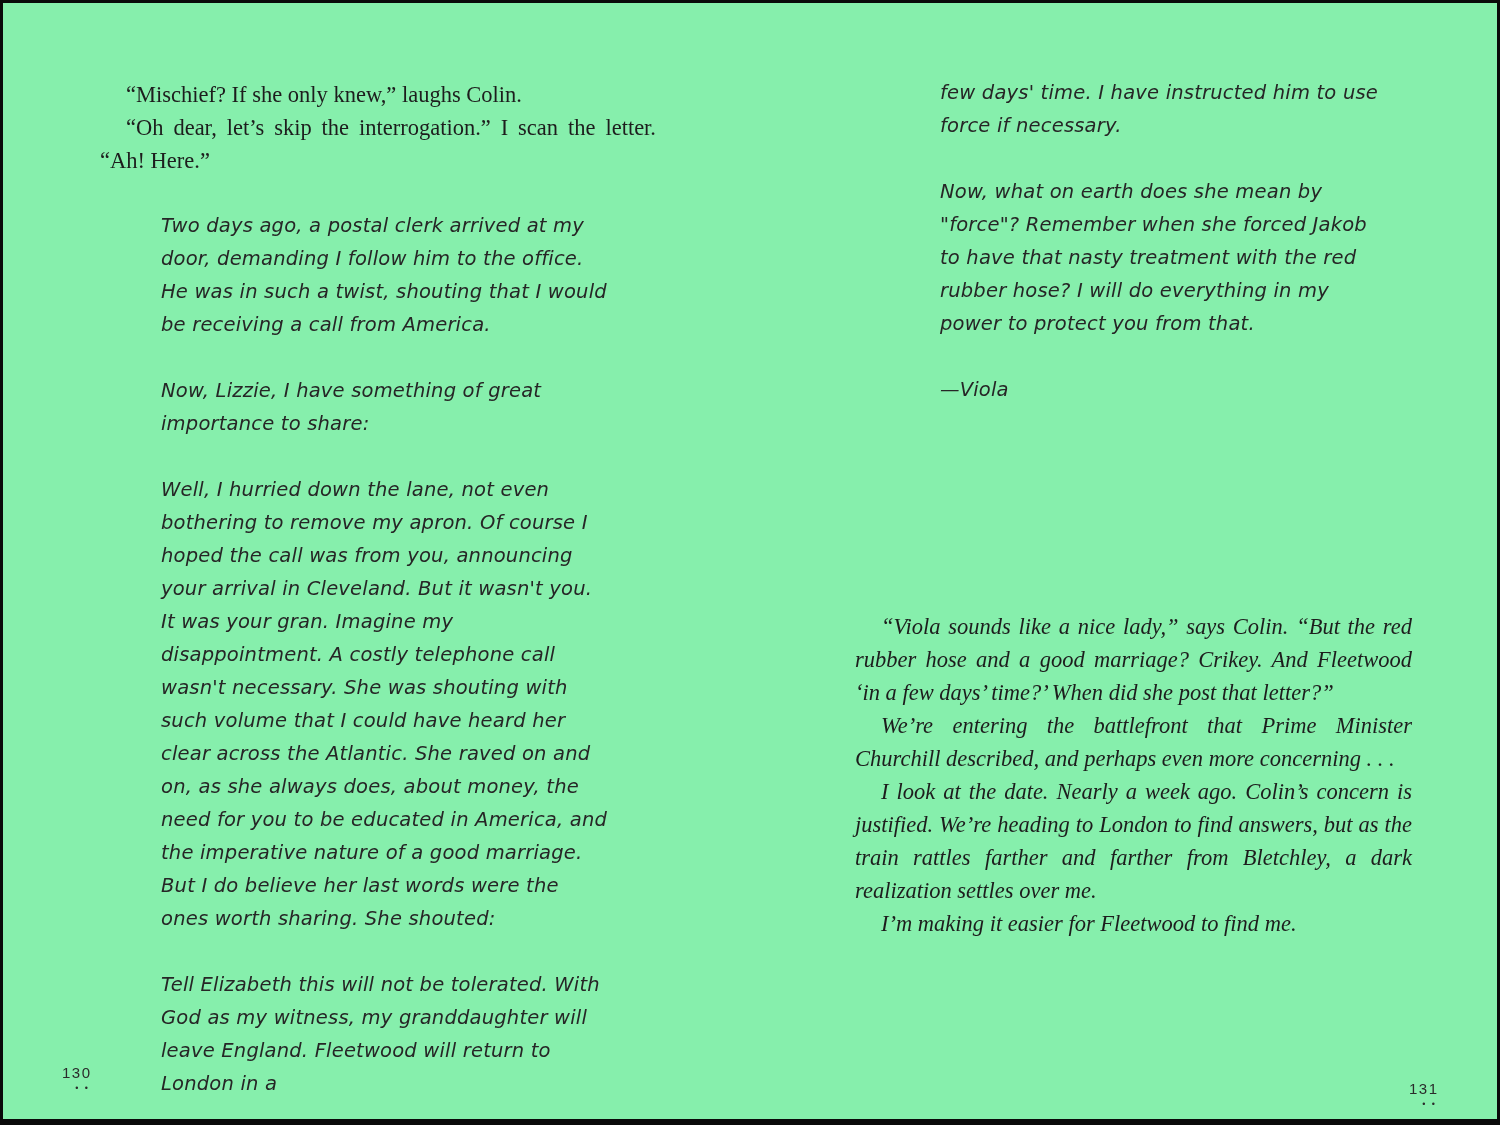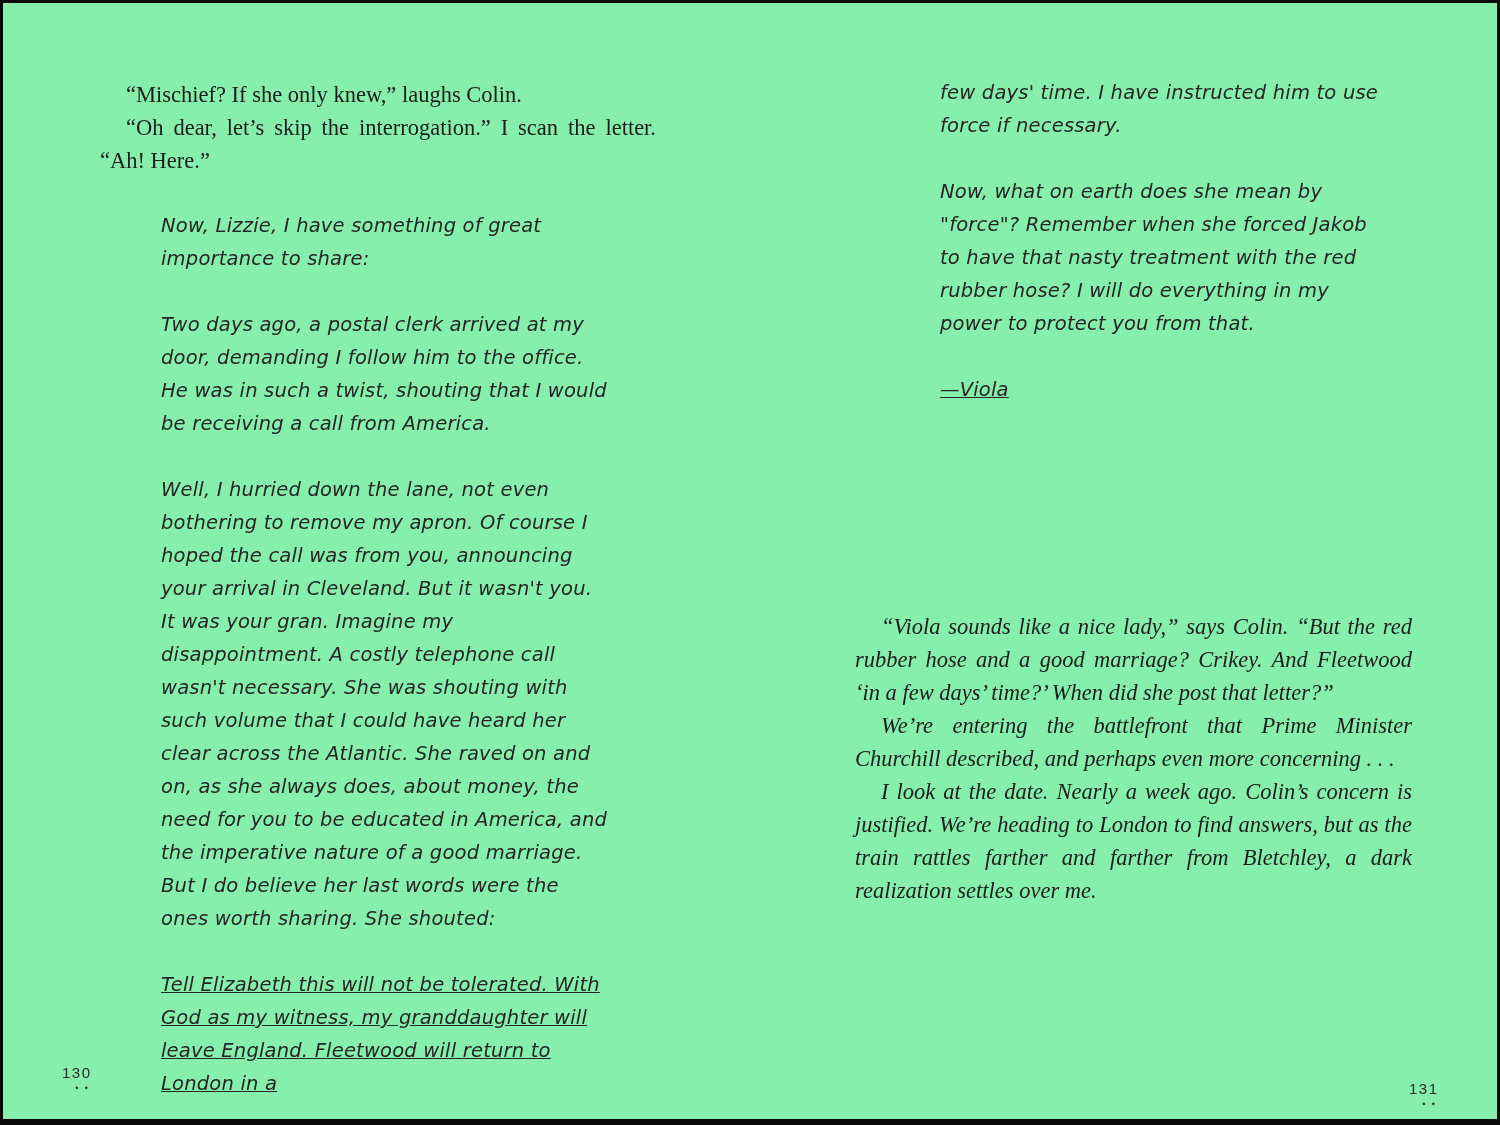--- a/index.html
+++ b/index.html
@@ -24,21 +24,21 @@
   .letter{
     position:absolute;
     font-family:"DejaVu Sans",sans-serif;
     font-style:italic;
     font-size:19.5px;
     line-height:33px;
     color:#262626;
     letter-spacing:0.2px;
   }
   .letter p{margin:0 0 33px 0;}
-  .letter p:last-child{margin-bottom:0;text-decoration:underline;}
+  .letter p:last-child{margin-bottom:0;}
   .left-narr{left:97px;top:75px;width:556px;}
   .left-letter{left:158px;top:206px;width:448px;}
   .right-letter{left:937px;top:73px;width:452px;}
   .right-narr{left:852px;top:607px;width:557px;font-style:italic;}
   .footer{
     position:absolute;
     width:28px;
     text-align:right;
     font-family:"Liberation Sans",sans-serif;
     color:#2b2b2b;
@@ -53,22 +53,22 @@
 
 <div class="spread">
 
   <section>
     <div class="narration left-narr">
       <p>“Mischief? If she only knew,” laughs Colin.</p>
       <p>“Oh dear, let’s skip the interrogation.” I scan the letter. “Ah! Here.”</p>
     </div>
 
     <div class="letter left-letter">
+      <p>Two days ago, a postal clerk arrived at my door, demanding I follow him to the office. He was in such a twist, shouting that I would be receiving a call from America.</p>
       <p>Now, Lizzie, I have something of great importance to share:</p>
-      <p>Two days ago, a postal clerk arrived at my door, demanding I follow him to the office. He was in such a twist, shouting that I would be receiving a call from America.</p>
       <p>Well, I hurried down the lane, not even bothering to remove my apron. Of course I hoped the call was from you, announcing your arrival in Cleveland. But it wasn't you. It was your gran. Imagine my disappointment. A costly telephone call wasn't necessary. She was shouting with such volume that I could have heard her clear across the Atlantic. She raved on and on, as she always does, about money, the need for you to be educated in America, and the imperative nature of a good marriage. But I do believe her last words were the ones worth sharing. She shouted:</p>
       <p>Tell Elizabeth this will not be tolerated. With God as my witness, my granddaughter will leave England. Fleetwood will return to London in a</p>
     </div>
 
     <div class="footer footer-left">
       <div class="pagenum">130</div>
       <div class="dots">• •</div>
     </div>
   </section>
 
@@ -76,20 +76,21 @@
     <div class="letter right-letter">
       <p>few days' time. I have instructed him to use force if necessary.</p>
       <p>Now, what on earth does she mean by "force"? Remember when she forced Jakob to have that nasty treatment with the red rubber hose? I will do everything in my power to protect you from that.</p>
       <p>—Viola</p>
     </div>
 
     <div class="narration right-narr">
       <p>“Viola sounds like a nice lady,” says Colin. “But the red rubber hose and a good marriage? Crikey. And Fleetwood ‘in a few days’ time?’ When did she post that letter?”</p>
       <p>We’re entering the battlefront that Prime Minister Churchill described, and perhaps even more concerning . . .</p>
       <p>I look at the date. Nearly a week ago. Colin’s concern is justified. We’re heading to London to find answers, but as the train rattles farther and farther from Bletchley, a dark realization settles over me.</p>
+      <p>I’m making it easier for Fleetwood to find me.</p>
     </div>
 
     <div class="footer footer-right">
       <div class="pagenum">131</div>
       <div class="dots">• •</div>
     </div>
   </section>
 
 </div>
 

